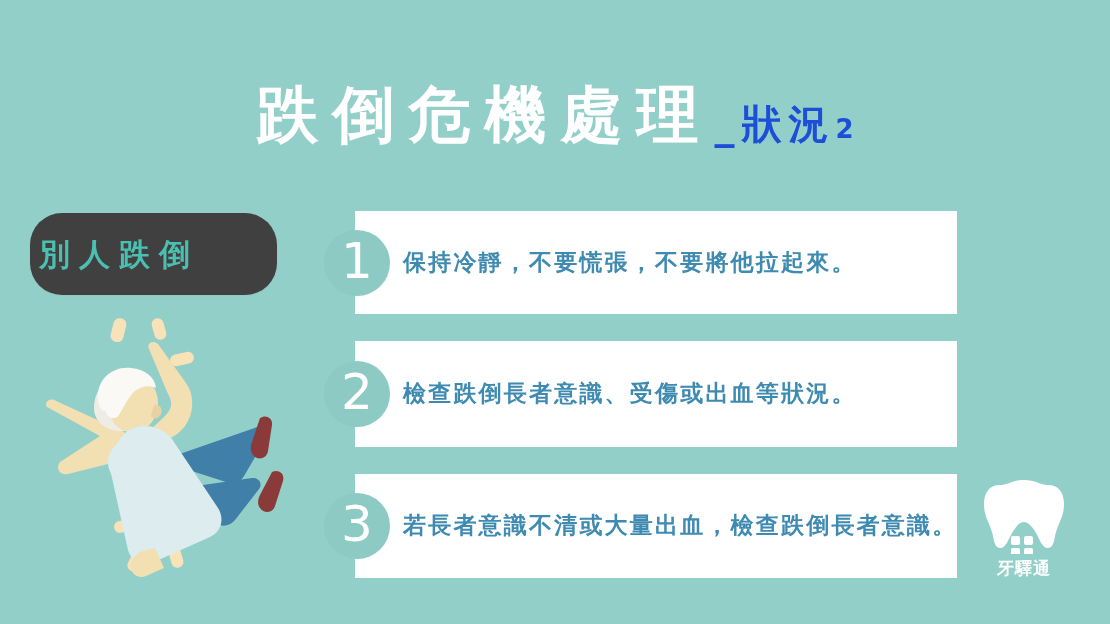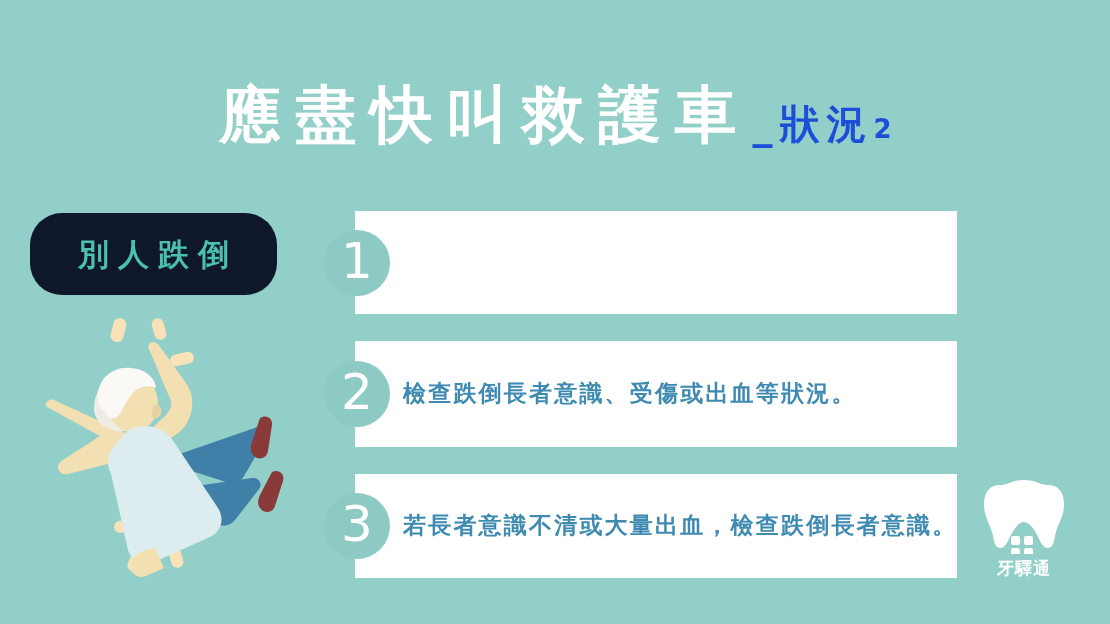--- a/index.html
+++ b/index.html
@@ -24,22 +24,22 @@
   .title-sub {
     font-size:40px; font-weight:700; color:#1d4ed8;
     letter-spacing:7px; line-height:1; white-space:nowrap;
     margin-left:2px; position:relative; top:2px;
   }
   .title-sub .num { font-size:26px; letter-spacing:0; }
 
   
   .badge {
     position:absolute; left:30px; top:213px; width:247px; height:82px;
-    background:#0f172a; border-radius:32px;
-    display:flex; align-items:center; justify-content:center;
+    background:#404040; border-radius:32px;
+    display:flex; align-items:center; 
     box-shadow:0 1px 2px rgba(0,0,0,0.03);
   }
   .badge-label {
     font-size:31px; font-weight:700; color:#4bbfb0;
     letter-spacing:9px; text-indent:9px; line-height:1; white-space:nowrap;
   }
 
   
   .card {
     position:absolute; left:355px; width:602px;
@@ -78,34 +78,35 @@
     margin-top:6px; text-align:center; font-size:17px; font-weight:700;
     color:#ffffff; letter-spacing:1px; line-height:1;
   }
 </style>
 </head>
 <body>
 
 <div id="stage">
 
   <div class="title-row">
-    <span class="title-main">應盡快叫救護車</span>
+    <span class="title-main">跌倒危機處理</span>
     <span class="title-sub">
       <span>_狀況</span><span class="num">2</span>
     </span>
   </div>
 
   <div class="badge">
     <span class="badge-label">別人跌倒</span>
   </div>
 
   <div class="card card-1">
     <div class="card-num">
       <span>1</span>
     </div>
+    <div class="card-text">保持冷靜，不要慌張，不要將他拉起來。</div>
   </div>
 
   <div class="card card-2">
     <div class="card-num">
       <span>2</span>
     </div>
     <div class="card-text">檢查跌倒長者意識、受傷或出血等狀況。</div>
   </div>
 
   <div class="card card-3">

